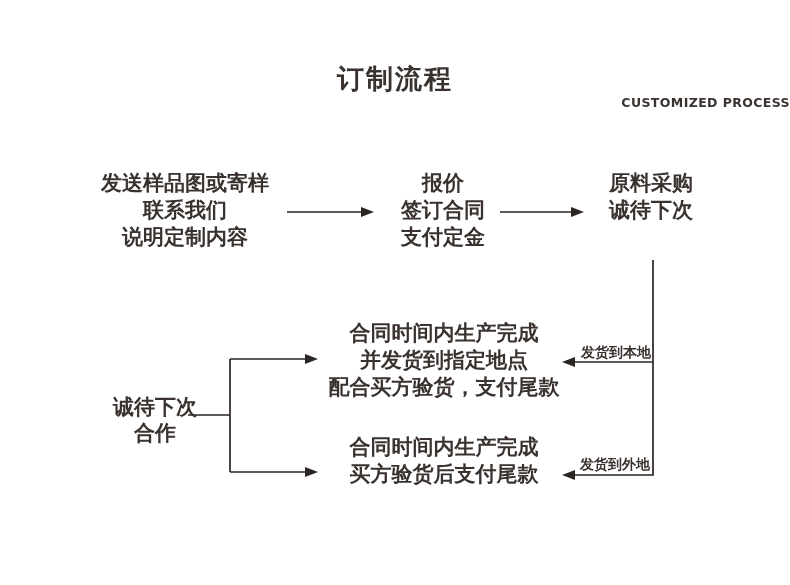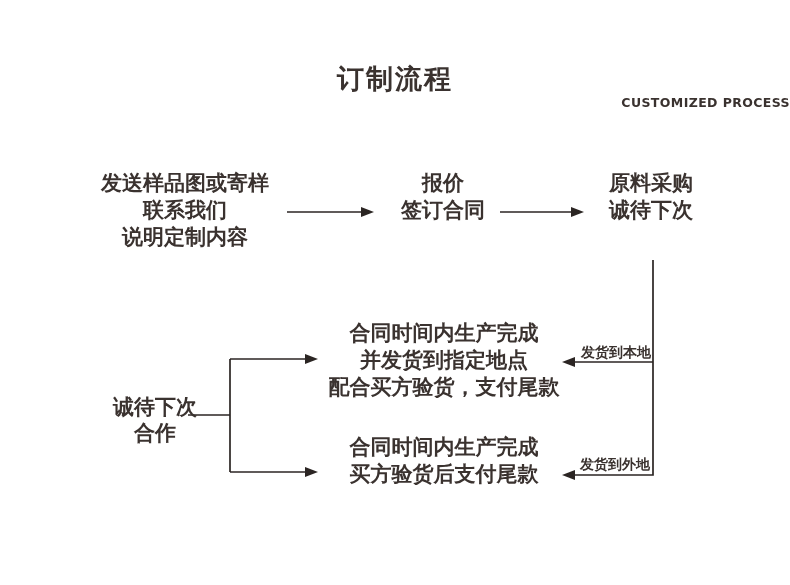--- a/index.html
+++ b/index.html
@@ -80,20 +80,21 @@
 
   <div class="abs block step-1">
     <span>发送样品图或寄样</span>
     <span>联系我们</span>
     <span>说明定制内容</span>
   </div>
 
   <div class="abs block step-2">
     <span>报价</span>
     <span>签订合同</span>
+    <span>支付定金</span>
   </div>
 
   <div class="abs block step-3">
     <span>原料采购</span>
     <span>诚待下次</span>
   </div>
 
   <div class="abs ship-label ship-local">发货到本地</div>
   <div class="abs ship-label ship-remote">发货到外地</div>
 

